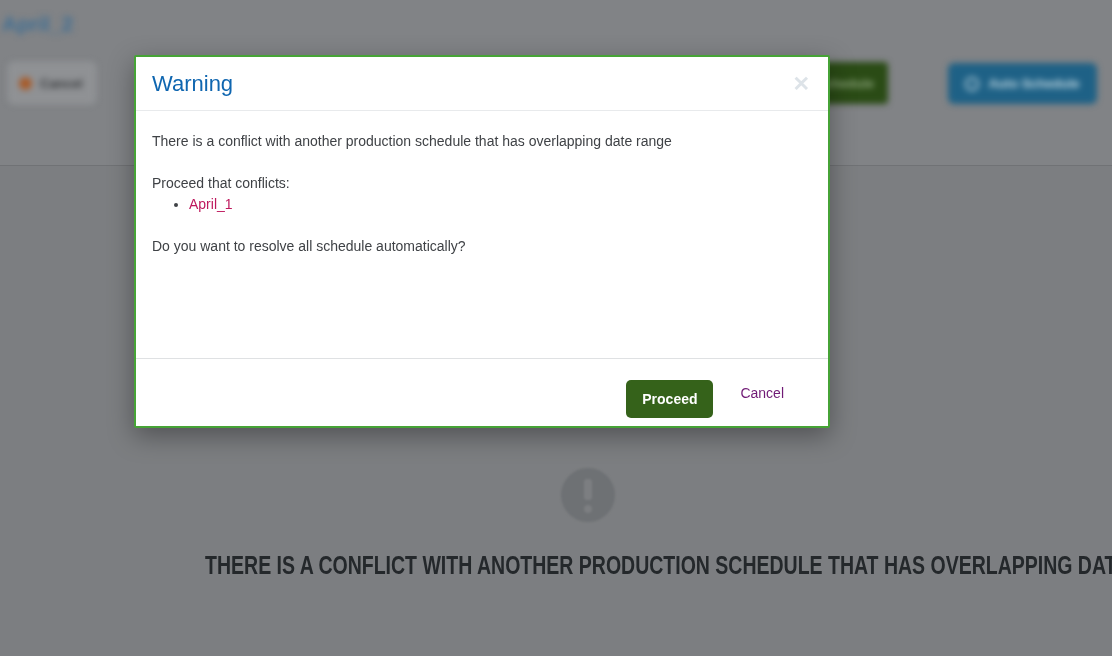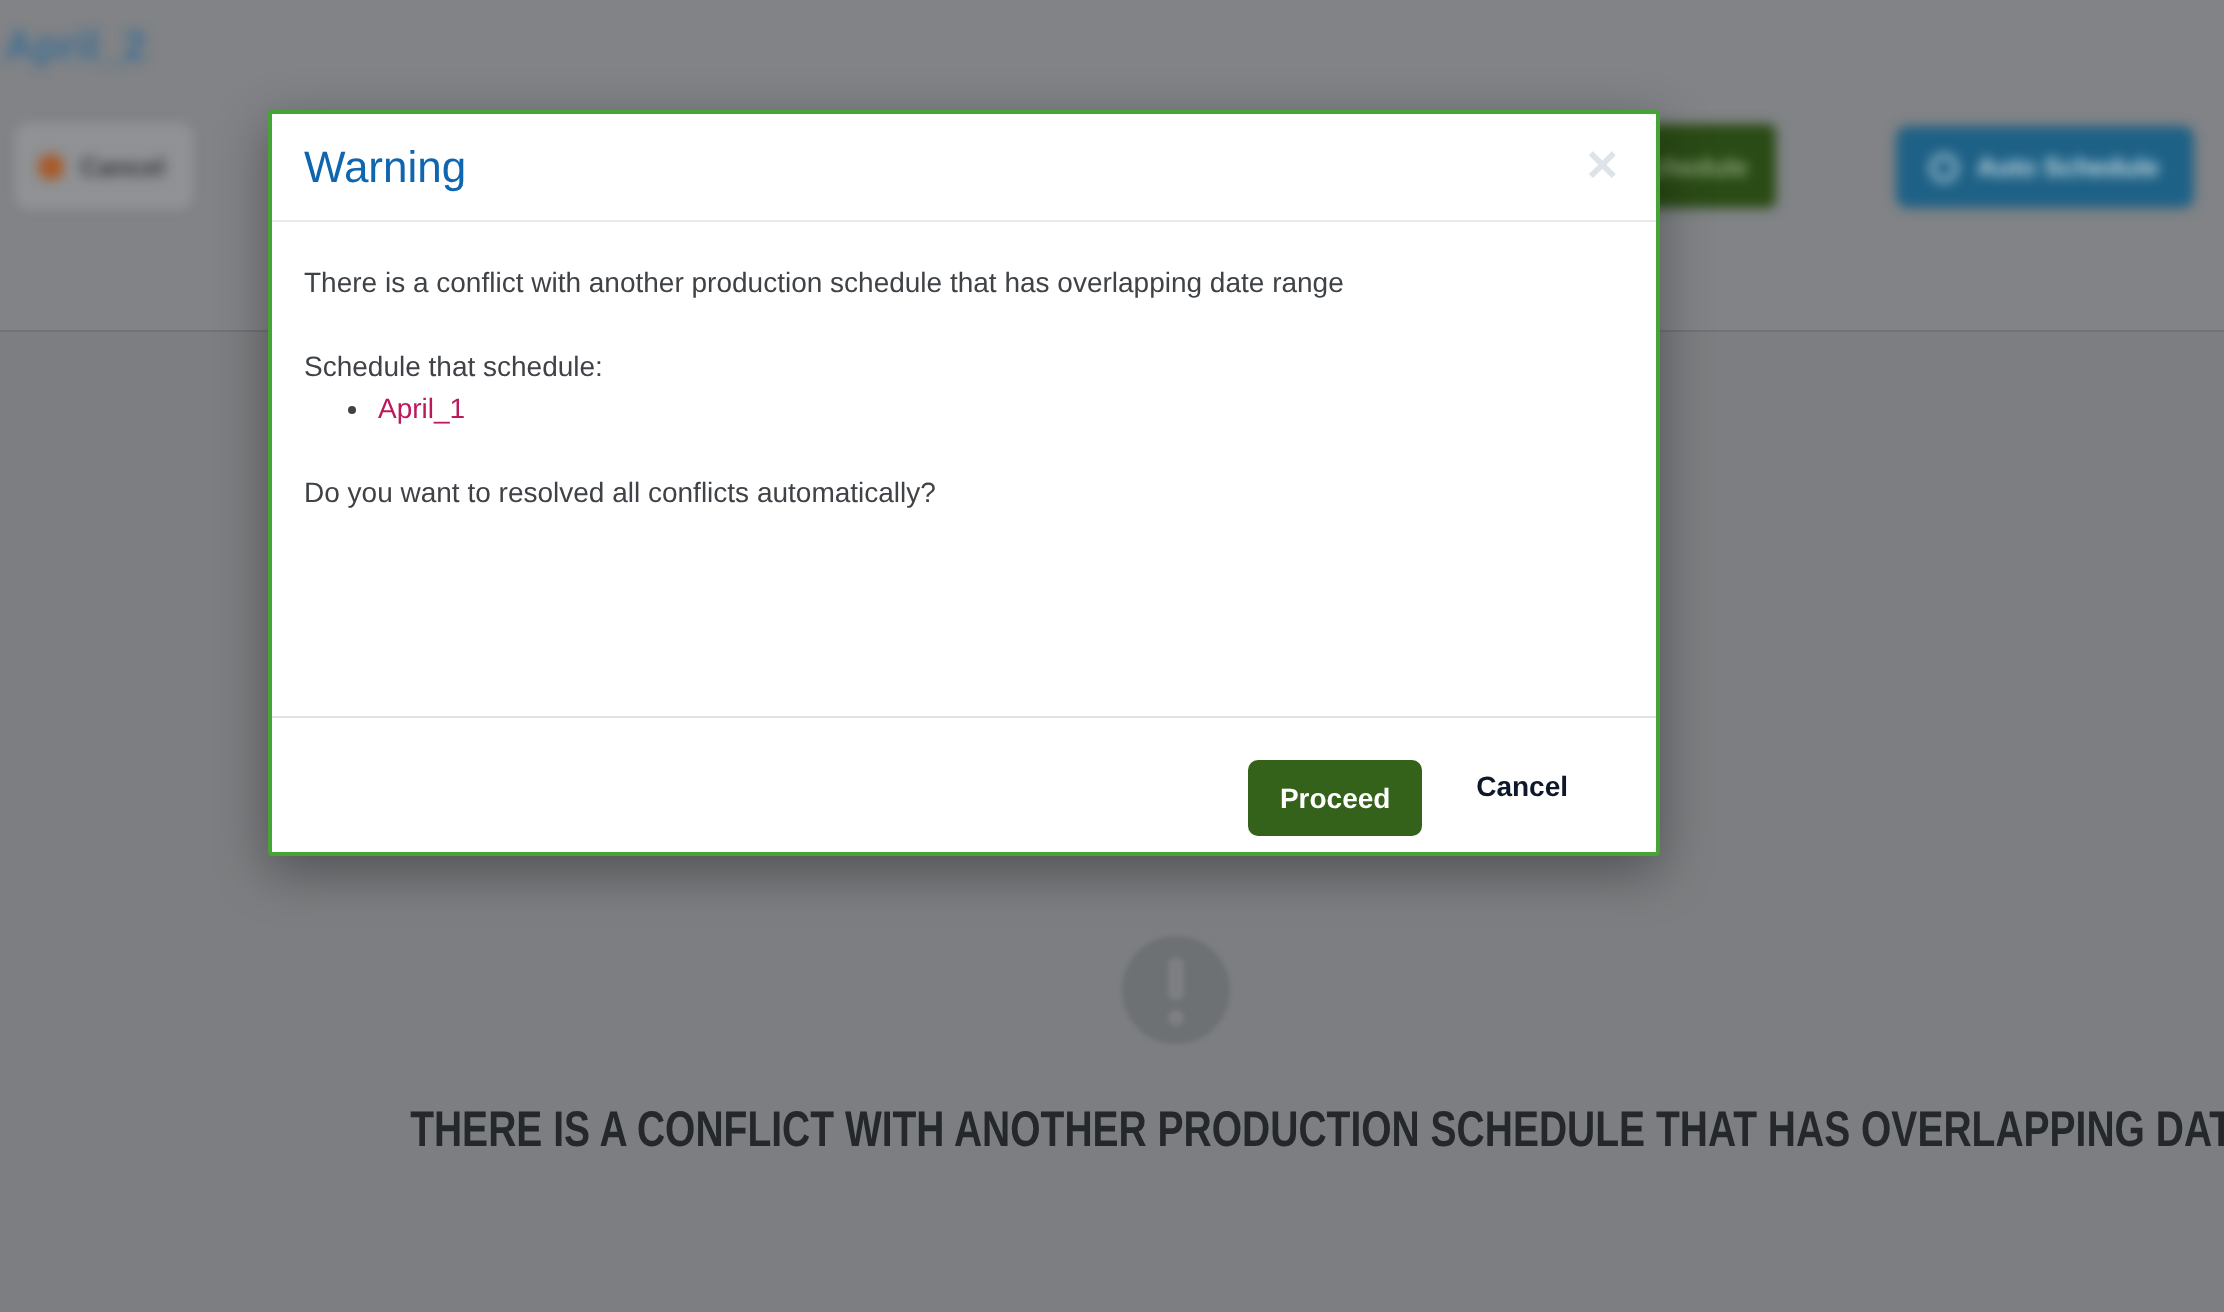--- a/index.html
+++ b/index.html
@@ -100,21 +100,21 @@
     border-top:1px solid #dfe1e3;
     display:flex; align-items:center; justify-content:flex-end;
     padding-right:44px; gap:27px;
   }
   .proceed-button {
     width:87px; height:38px; border:none; border-radius:5px;
     background:#35621a; color:#ffffff; font-family:inherit;
     font-size:14px; font-weight:bold; cursor:pointer;margin-top:12px;
   }
   .cancel-link {
-    font-size:14px; font-weight:bold; color:#0f172a; cursor:pointer;
+    font-size:14px; font-weight:normal; color:#701a75; cursor:pointer;
   }
 </style>
 </head>
 <body>
 
 <div class="page">
 
   <div class="bg-header">
     <div class="page-title">April_2</div>
 
@@ -145,28 +145,28 @@
 
   <div class="modal">
     <div class="modal-header">
       <span class="modal-title">Warning</span>
       <span class="close-button">✕</span>
     </div>
 
     <div class="modal-body">
       <p class="gap">There is a conflict with another production schedule that has overlapping date range</p>
 
-      <p>Schedule that schedule:</p>
+      <p>Proceed that conflicts:</p>
       <ul>
         <li>
           <a class="conflict-link">April_1</a>
         </li>
       </ul>
 
-      <p class="gap">Do you want to resolved all conflicts automatically?</p>
+      <p class="gap">Do you want to resolve all schedule automatically?</p>
 
     </div>
 
     <div class="modal-footer">
       <button class="proceed-button">Proceed</button>
       <span class="cancel-link">Cancel</span>
     </div>
   </div>
 
 </div>

